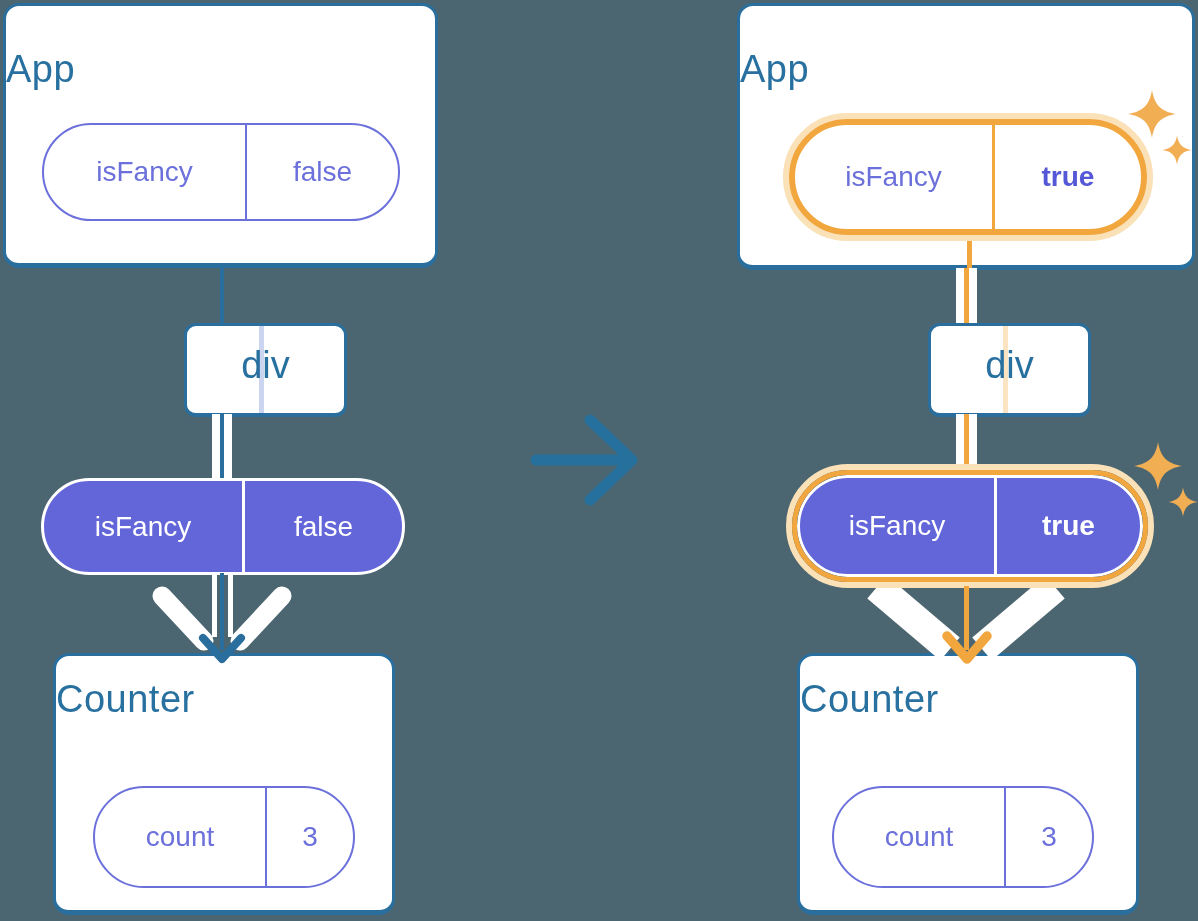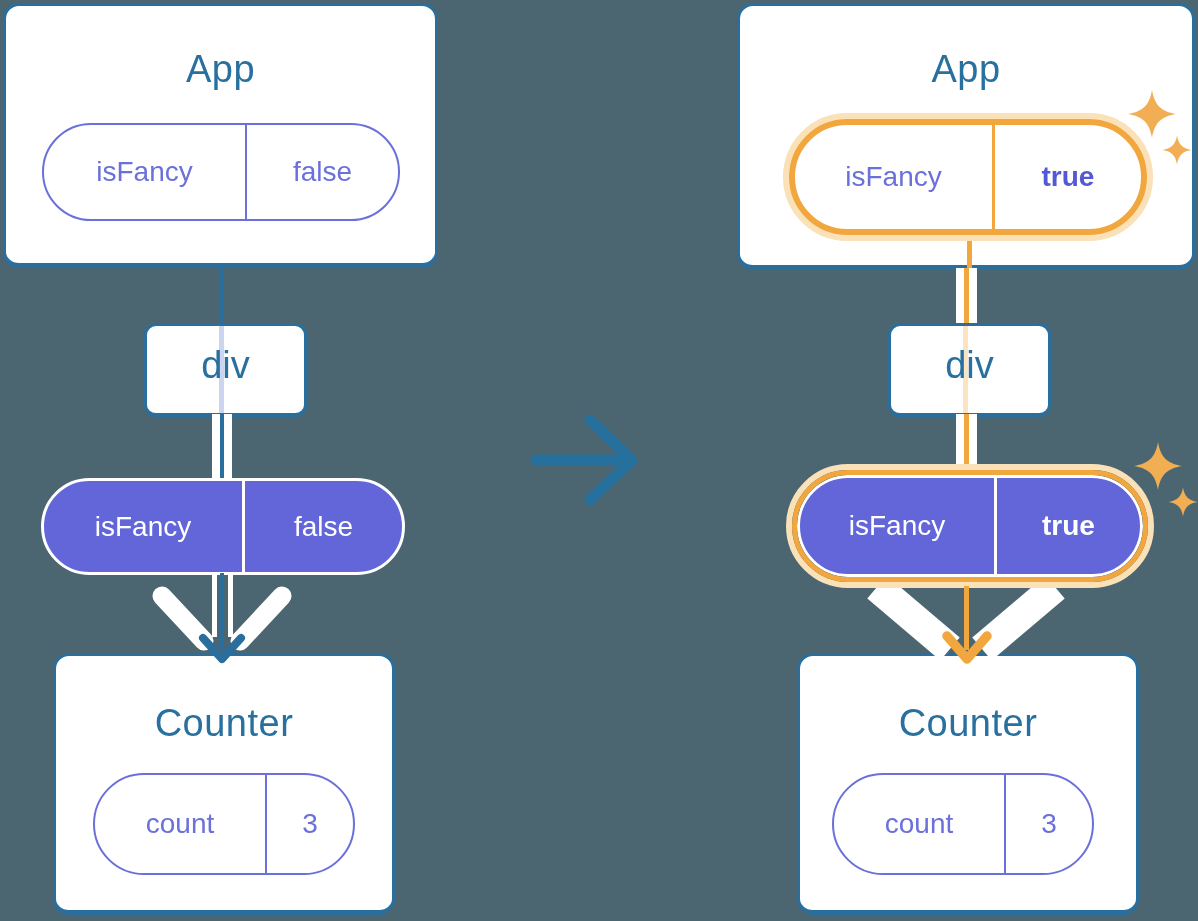--- a/index.html
+++ b/index.html
@@ -17,31 +17,31 @@
   
   .card {
     position: absolute;
     background: #fff;
     border: 3px solid var(--card-border);
     border-bottom-width: 5px;
     border-radius: 16px;
   }
   .card-title {
     margin-top: 42px;
-    text-align: center;
+    text-align: left;
     font-size: 38px;
     font-weight: 500;
     letter-spacing: 0.5px;
     color: var(--title-text);
   }
-  .counter .card-title { margin-top: 46px; }
+  .counter .card-title { margin-top: 22px; }
 
   .app-l     { left: 3px;   top: 3px;   width: 435px; height: 265px; }
   .app-r     { left: 737px; top: 3px;   width: 458px; height: 267px; }
-  .div-card  { width: 163px; height: 94px; border-radius: 12px; border-bottom-width: 4px; }
+  .div-card  { width: 163px; height: 94px; border-radius: 12px; border-bottom-width: 4px; margin-left: 40px; }
   .div-l     { left: 144px; top: 323px; }
   .div-r     { left: 888px; top: 323px; }
   .counter   { width: 342px; height: 262px; }
   .counter-l { left: 53px;  top: 653px; }
   .counter-r { left: 797px; top: 653px; }
 
   .div-label {
     position: relative;
     text-align: center;
     margin-top: 18px;
@@ -72,21 +72,21 @@
     border-radius: 60px;
     background: #fff;
     color: var(--purple);
   }
   .outline-pill .seg-name { border-right: 2.5px solid var(--purple); }
 
   .app-pill-l  { left: 36px; top: 117px; width: 358px; height: 98px; }
   .app-pill-l .seg-name { width: 203px; }
   .app-pill-l .seg-value { flex: 1; }
 
-  .count-pill { height: 102px; width: 262px; top: 117px; }
+  .count-pill { height: 102px; width: 262px; top: 130px; }
   .count-pill .seg-name { width: 172px; }
   .count-pill .seg-value { flex: 1; }
   .count-l { left: 37px; }
   .count-r { left: 32px; }
 
   .filled-pill {
     background: var(--purple-fill);
     border: 3px solid #fff;
     border-radius: 60px;
     color: #fff;

